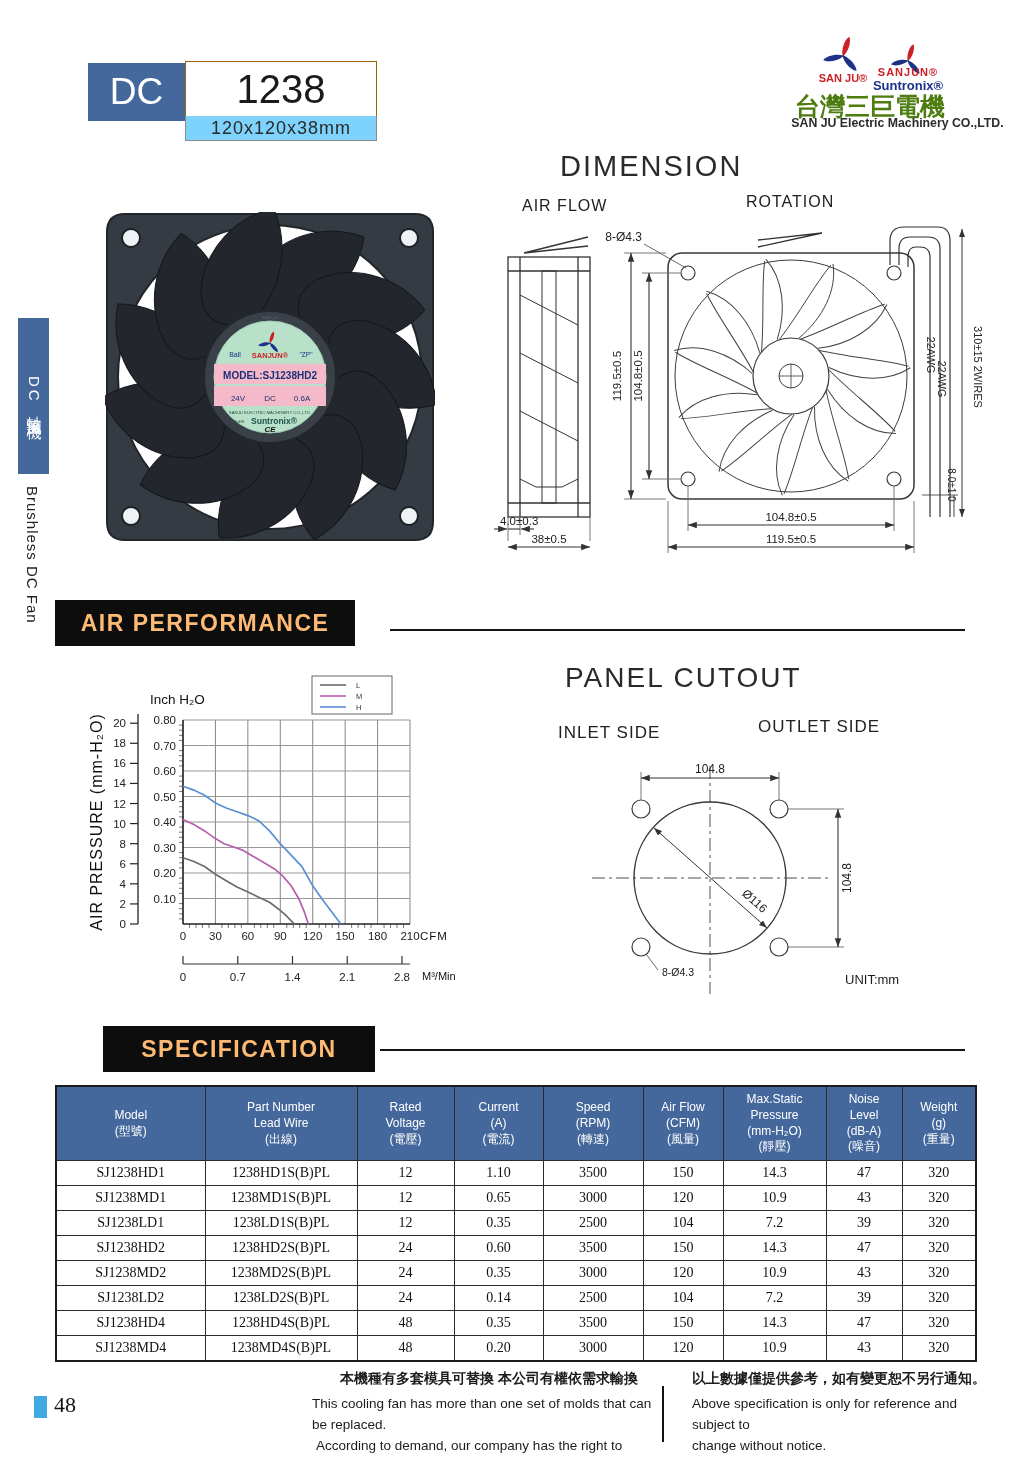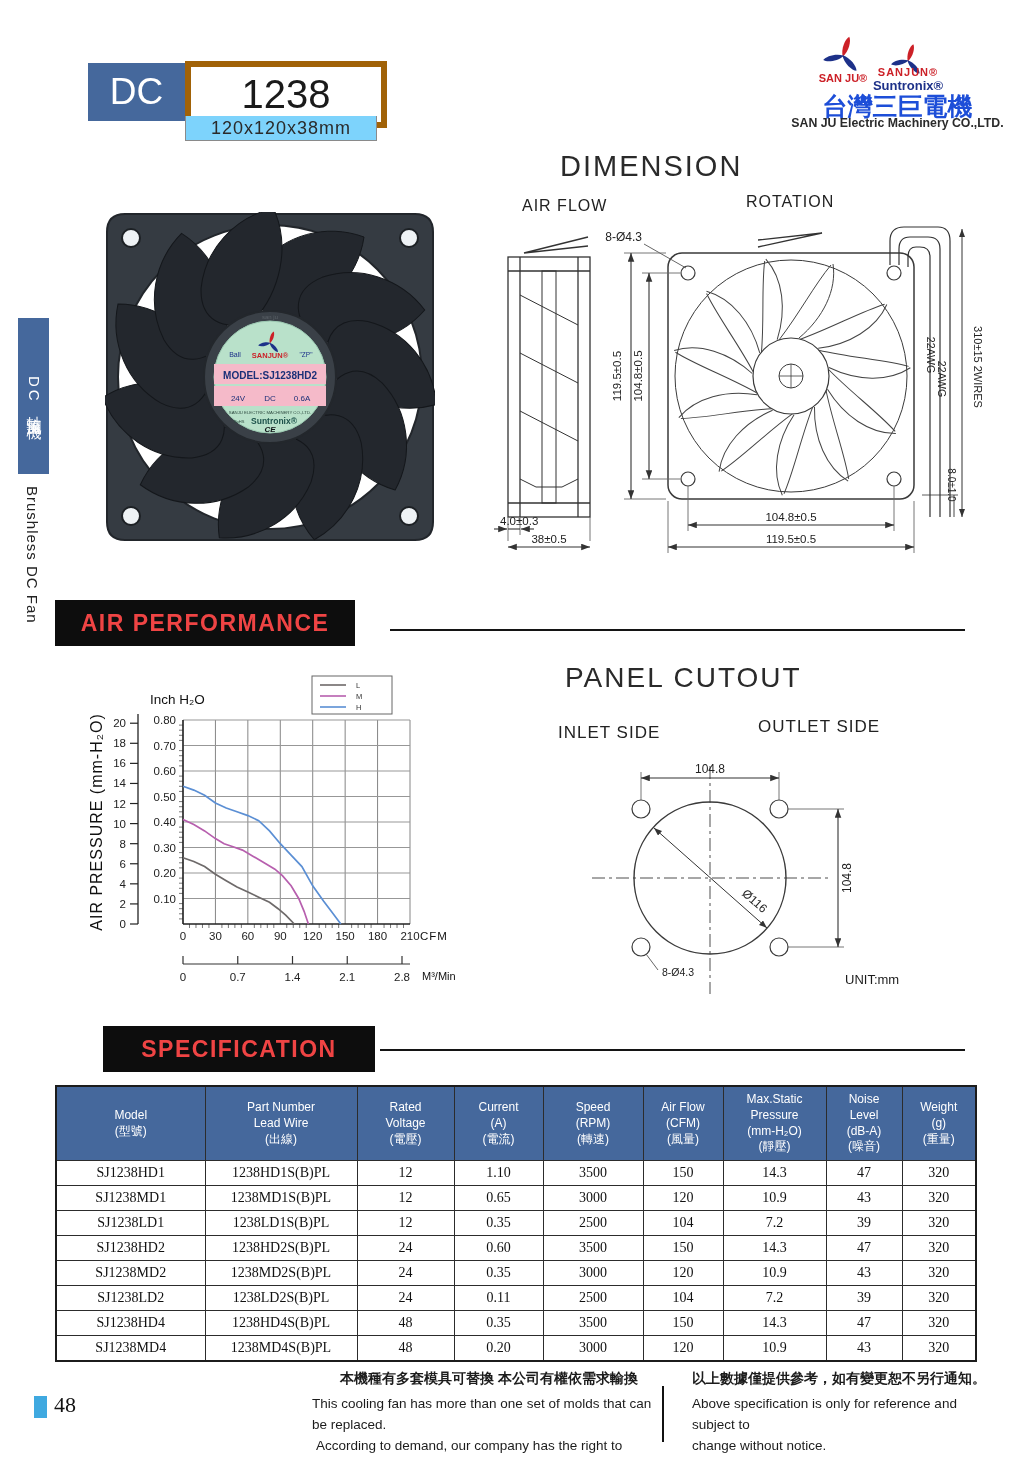--- a/index.html
+++ b/index.html
@@ -1,19 +1,19 @@
 <!DOCTYPE html>
 <html><head>
 <meta charset="utf-8">
 <style>
   html,body{margin:0;padding:0;background:#fff;}
   .page{position:relative;width:1024px;height:1457px;background:#ffffff;overflow:hidden;
         font-family:"Liberation Sans",sans-serif;color:#222;}
   .abs{position:absolute;}
-  .sec-box{position:absolute;background:#0d0d0d;color:#ef4444;font-weight:bold;
+  .sec-box{position:absolute;background:#0d0d0d;color:#fdba74;font-weight:bold;
            font-size:23px;letter-spacing:1.5px;display:flex;align-items:center;justify-content:center;}
   .rule{position:absolute;height:2px;background:#141414;}
   .big-title{position:absolute;text-align:left;font-size:29px;letter-spacing:2px;color:#2a2a2a;font-weight:500;}
   .vtext{writing-mode:vertical-rl;text-orientation:mixed;}
   table.spec{border-collapse:collapse;table-layout:fixed;width:920px;background:#fff;}
   table.spec th{background:#45689c;color:#fff;font-weight:normal;font-size:12px;line-height:1.32;
                 border:1.6px solid #2c2c2c;padding:5px 1px;vertical-align:middle;text-align:center;}
   table.spec td{border:1.6px solid #2c2c2c;font-size:14px;text-align:center;height:24px;padding:0 2px;
                 font-family:"Liberation Serif",serif;color:#111;}
   table.spec{border:2px solid #1c1c1c;}
@@ -22,21 +22,21 @@
   svg text{font-family:"Liberation Sans",sans-serif;}
 </style>
 </head>
 <body>
 
 <div class="page">
 
   <div class="abs" style="left:88px;top:63px;width:97px;height:58px;background:#45689c;color:#fff;display:flex;align-items:center;justify-content:center;font-size:37px;">
     <span>DC</span>
   </div>
-  <div class="abs" style="left:185px;top:61px;width:190px;height:55px;background:#fff;border:6px solid #a16207;display:flex;align-items:center;justify-content:center;font-size:40px;color:#1a1a1a;">
+  <div class="abs" style="left:185px;top:61px;width:190px;height:55px;background:#fff;border:1px solid #a16207;display:flex;align-items:center;justify-content:center;font-size:40px;color:#1a1a1a;">
     <span>1238</span>
   </div>
   <div class="abs" style="left:185px;top:116px;width:190px;height:24px;background:#7dd3fc;border:1px solid #8a8a8a;border-top:none;display:flex;align-items:center;justify-content:center;font-size:18px;letter-spacing:1px;color:#2a2a2a;">
     <span>120x120x38mm</span>
   </div>
 
   <svg class="abs" style="left:820px;top:34px;" width="46" height="42" viewBox="-25 -26 50 50">
     <g transform="rotate(18)">
       <path fill="#cc2027" d="M0,1 C-5,-7 -4,-20 0,-24 C4,-20 5,-7 0,1 Z"></path>
       <path fill="#1d3189" transform="rotate(120)" d="M0,1 C-5,-7 -4,-20 0,-24 C4,-20 5,-7 0,1 Z"></path>
@@ -46,21 +46,21 @@
   <div class="abs" style="left:810px;top:72px;width:66px;text-align:center;color:#cc2027;font-weight:bold;font-size:11px;">SAN JU®</div>
   <svg class="abs" style="left:888px;top:42px;" width="40" height="36" viewBox="-25 -26 50 50">
     <g transform="rotate(18)">
       <path fill="#cc2027" d="M0,1 C-5,-7 -4,-20 0,-24 C4,-20 5,-7 0,1 Z"></path>
       <path fill="#1d3189" transform="rotate(120)" d="M0,1 C-5,-7 -4,-20 0,-24 C4,-20 5,-7 0,1 Z"></path>
       <path fill="#1d3189" transform="rotate(240)" d="M0,1 C-5,-7 -4,-20 0,-24 C4,-20 5,-7 0,1 Z"></path>
     </g>
   </svg>
   <div class="abs" style="left:868px;top:66px;width:80px;text-align:center;color:#cc2027;font-weight:bold;font-size:11px;letter-spacing:1px;">SANJUN®</div>
   <div class="abs" style="left:860px;top:78px;width:96px;text-align:center;color:#1d3189;font-weight:bold;font-size:13px;">Suntronix®</div>
-  <div class="abs" style="left:795px;top:90px;width:205px;text-align:center;color:#1d4ed8;font-weight:bold;font-size:25px;">台灣三巨電機</div>
+  <div class="abs" style="left:795px;top:90px;width:205px;color:#4d7c0f;font-weight:bold;font-size:25px;">台灣三巨電機</div>
   <div class="abs" style="left:790px;top:116px;width:215px;text-align:center;color:#2b2b2b;font-weight:bold;font-size:12.3px;">SAN JU Electric  Machinery CO.,LTD.</div>
 
   <div class="abs" style="left:18px;top:318px;width:31px;height:156px;background:#45689c;display:flex;align-items:center;justify-content:center;">
     <span class="vtext" style="color:#fff;font-size:15px;letter-spacing:3px;">DC軸流風機</span>
   </div>
   <div class="abs vtext" style="left:24px;top:486px;height:170px;font-size:15px;color:#222;letter-spacing:1px;">Brushless DC Fan</div>
 
   <svg class="abs" style="left:105px;top:212px;" width="330" height="330" viewBox="0 0 330 330">
     <path fill-rule="evenodd" fill="#353b42" stroke="#22262b" stroke-width="2" d="M20,2 H310 Q328,2 328,20 V310 Q328,328 310,328 H20 Q2,328 2,310 V20 Q2,2 20,2 Z M317,165 A152,152 0 1 0 13,165 A152,152 0 1 0 317,165 Z"></path>
     <circle cx="26" cy="26" r="9" fill="#eef2f5" stroke="#1d2125" stroke-width="2"></circle>
@@ -530,21 +530,21 @@
           <td>3000</td>
           <td>120</td>
           <td>10.9</td>
           <td>43</td>
           <td>320</td>
         </tr>
         <tr>
           <td>SJ1238LD2</td>
           <td>1238LD2S(B)PL</td>
           <td>24</td>
-          <td>0.11</td>
+          <td>0.14</td>
           <td>2500</td>
           <td>104</td>
           <td>7.2</td>
           <td>39</td>
           <td>320</td>
         </tr>
         <tr>
           <td>SJ1238HD4</td>
           <td>1238HD4S(B)PL</td>
           <td>48</td>

